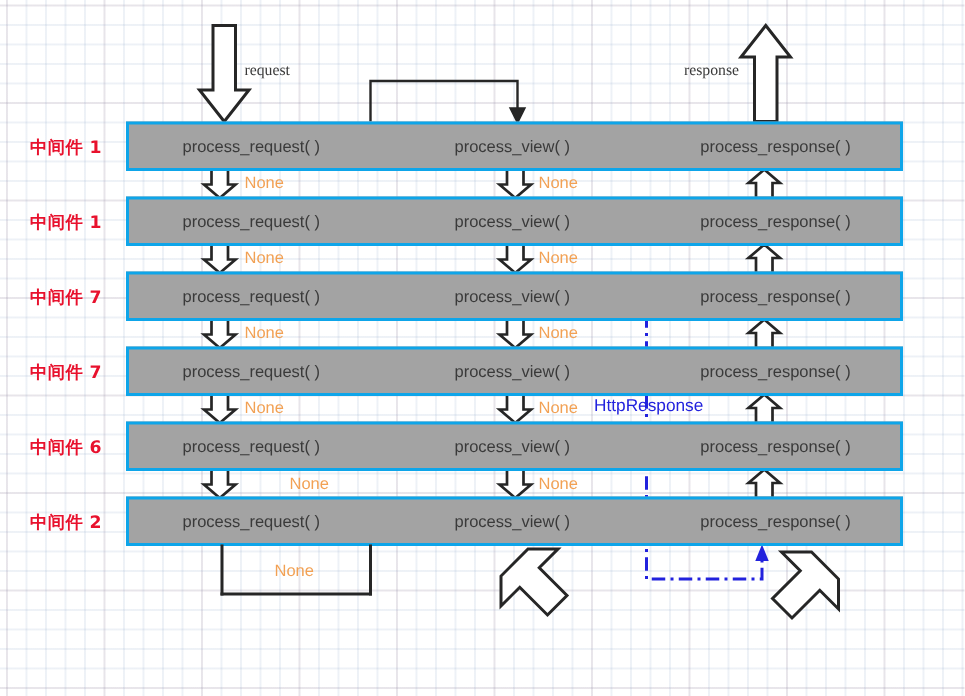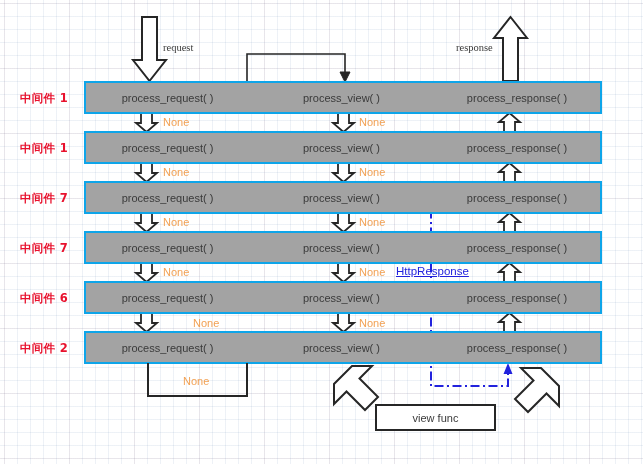--- a/index.html
+++ b/index.html
@@ -190,22 +190,21 @@
   <div class="none-lbl" style="left:163px;top:266px;">None</div>
   <div class="none-lbl" style="left:193px;top:317px;">None</div>
   <div class="none-lbl" style="left:183px;top:375px;">None</div>
 
   <div class="none-lbl" style="left:359px;top:116px;">None</div>
   <div class="none-lbl" style="left:359px;top:166px;">None</div>
   <div class="none-lbl" style="left:359px;top:216px;">None</div>
   <div class="none-lbl" style="left:359px;top:266px;">None</div>
   <div class="none-lbl" style="left:359px;top:317px;">None</div>
 
-  <div class="http-lbl" style="left:396px;top:265px;text-decoration:underline;">HttpResponse</div>
+  <div class="http-lbl" style="left:396px;top:265px;">HttpResponse</div>
 
   <div class="plain-lbl" style="left:163px;top:42px;">request</div>
   <div class="plain-lbl" style="left:456px;top:42px;text-align:right;">response</div>
 
   <div class="nonebox" style="left:147px;top:363px;width:101px;height:34px;"></div>
 
-  <div class="vfunc" style="left:375px;top:404px;width:121px;height:27px;">view func</div>
 
 </div>
 
 </body></html>

